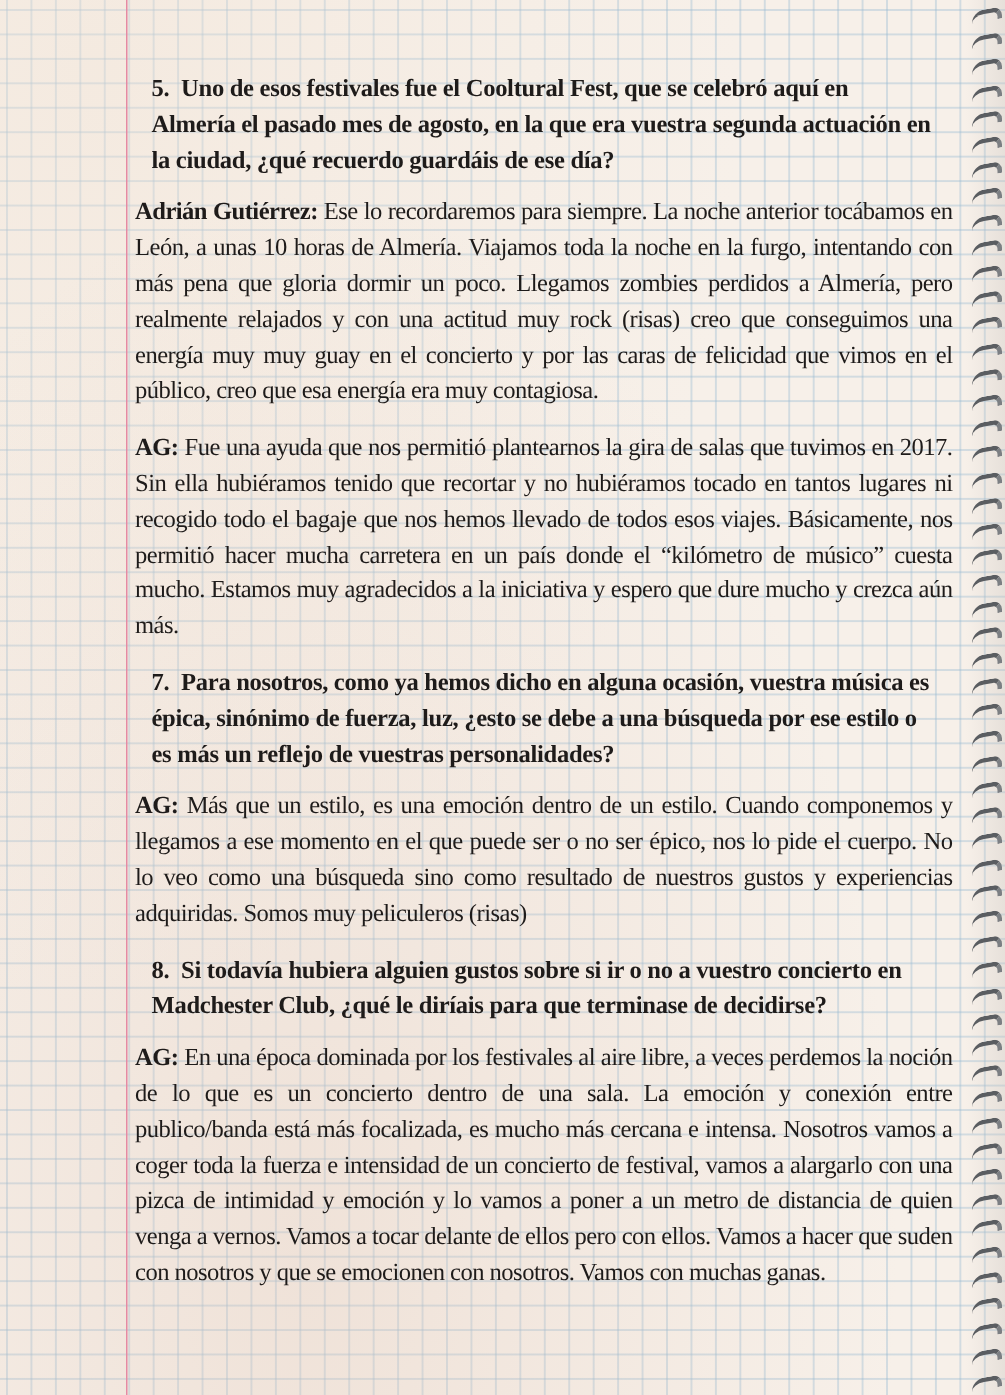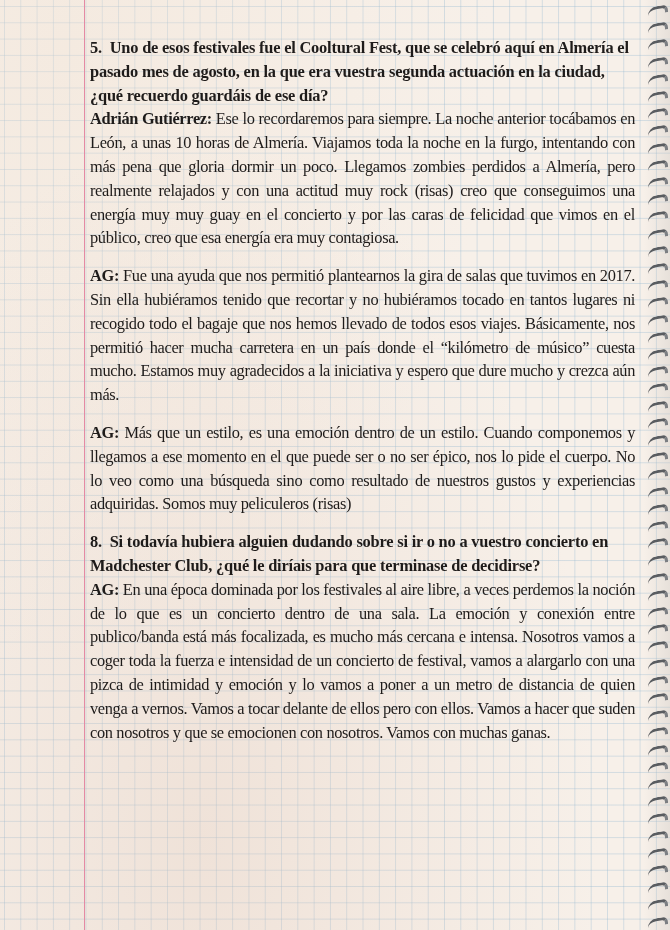--- a/index.html
+++ b/index.html
@@ -39,21 +39,21 @@
     border-radius: 8px 6px 0 0;
     transform: skewY(-10deg);
     box-sizing: border-box;
   }
   .content {
     position: absolute; left: 90px; top: 36px; width: 545px;
     color: #1e1b1a;
     font-size: 16.4px; line-height: 23.8px;
   }
   .qa { margin: 0 0 14px 0; }
-  .question { font-weight: bold; margin: 0; letter-spacing: -0.2px; }
+  .question { font-weight: bold; margin: 11px; letter-spacing: -0.2px; }
   .question .num { font-weight: bold; }
   .answer { margin: 0; letter-spacing: -0.35px; text-align: justify; }
   .answer .speaker { font-weight: bold; }
 </style>
 </head>
 <body>
 
 <div class="page"></div>
 <div class="shade"></div>
 <div class="margin-line"></div>
@@ -119,20 +119,21 @@
   <div class="qa">
     <p class="question"><span class="num">5.</span>&nbsp; <span>Uno de esos festivales fue el Cooltural Fest, que se celebró aquí en Almería el pasado mes de agosto, en la que era vuestra segunda actuación en la ciudad, ¿qué recuerdo guardáis de ese día?</span></p>
     <p class="answer"><span class="speaker">Adrián Gutiérrez:</span> <span>Ese lo recordaremos para siempre. La noche anterior tocábamos en León, a unas 10 horas de Almería. Viajamos toda la noche en la furgo, intentando con más pena que gloria dormir un poco. Llegamos zombies perdidos a Almería, pero realmente relajados y con una actitud muy rock (risas) creo que conseguimos una energía muy muy guay en el concierto y por las caras de felicidad que vimos en el público, creo que esa energía era muy contagiosa.</span></p>
   </div>
 
   <div class="qa">
     <p class="answer"><span class="speaker">AG:</span> <span>Fue una ayuda que nos permitió plantearnos la gira de salas que tuvimos en 2017. Sin ella hubiéramos tenido que recortar y no hubiéramos tocado en tantos lugares ni recogido todo el bagaje que nos hemos llevado de todos esos viajes. Básicamente, nos permitió hacer mucha carretera en un país donde el “kilómetro de músico” cuesta mucho. Estamos muy agradecidos a la iniciativa y espero que dure mucho y crezca aún más.</span></p>
   </div>
 
   <div class="qa">
+    <p class="question"><span class="num">7.</span>&nbsp; <span>Para nosotros, como ya hemos dicho en alguna ocasión, vuestra música es épica, sinónimo de fuerza, luz, ¿esto se debe a una búsqueda por ese estilo o es más un reflejo de vuestras personalidades?</span></p>
     <p class="answer"><span class="speaker">AG:</span> <span>Más que un estilo, es una emoción dentro de un estilo. Cuando componemos y llegamos a ese momento en el que puede ser o no ser épico, nos lo pide el cuerpo. No lo veo como una búsqueda sino como resultado de nuestros gustos y experiencias adquiridas. Somos muy peliculeros (risas)</span></p>
   </div>
 
   <div class="qa">
-    <p class="question"><span class="num">8.</span>&nbsp; <span>Si todavía hubiera alguien dudando sobre si ir o no a vuestro concierto en Madchester Club, ¿qué le diríais para que terminase de decidirse?</span></p>
+    <p class="question"><span class="num">8.</span>&nbsp; <span>Si todavía hubiera alguien gustos sobre si ir o no a vuestro concierto en Madchester Club, ¿qué le diríais para que terminase de decidirse?</span></p>
     <p class="answer"><span class="speaker">AG:</span> <span>En una época dominada por los festivales al aire libre, a veces perdemos la noción de lo que es un concierto dentro de una sala. La emoción y conexión entre publico/banda está más focalizada, es mucho más cercana e intensa. Nosotros vamos a coger toda la fuerza e intensidad de un concierto de festival, vamos a alargarlo con una pizca de intimidad y emoción y lo vamos a poner a un metro de distancia de quien venga a vernos. Vamos a tocar delante de ellos pero con ellos. Vamos a hacer que suden con nosotros y que se emocionen con nosotros. Vamos con muchas ganas.</span></p>
   </div>
 </div>
 
 </body></html>

